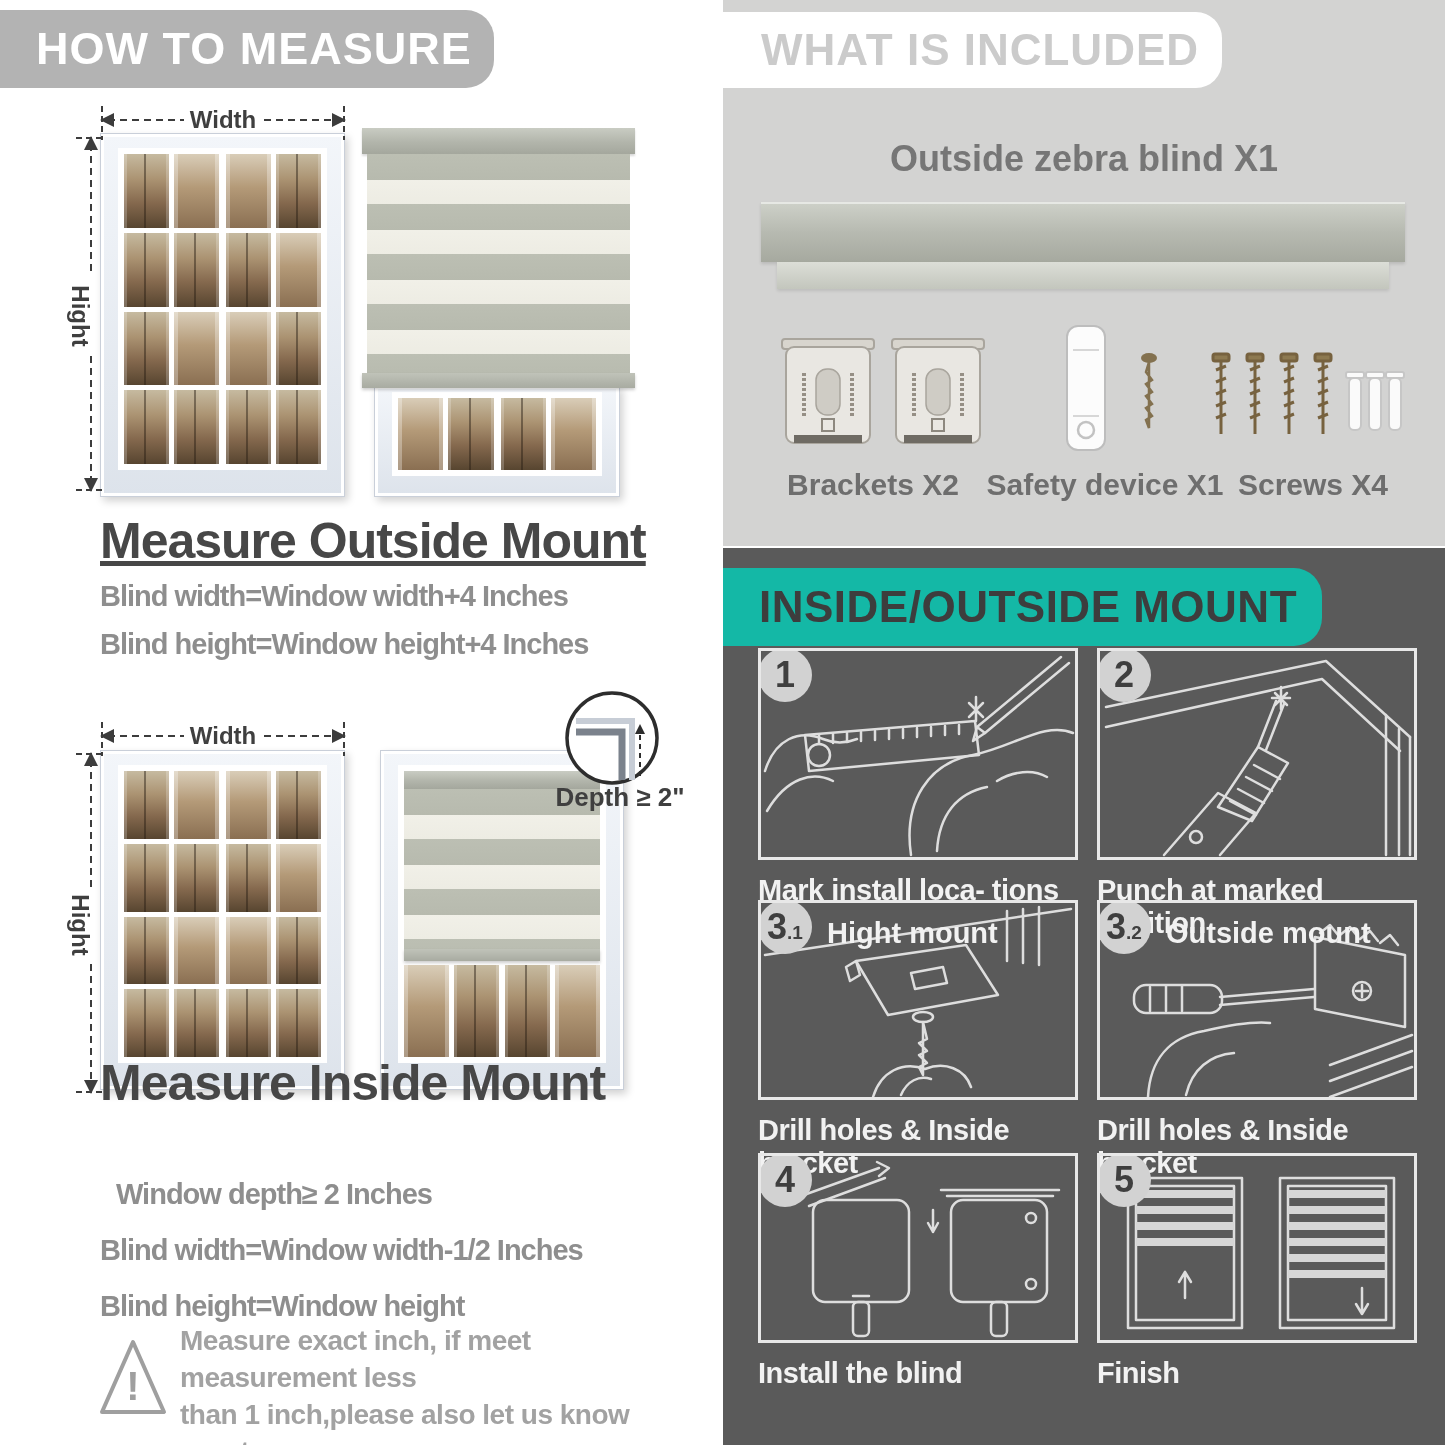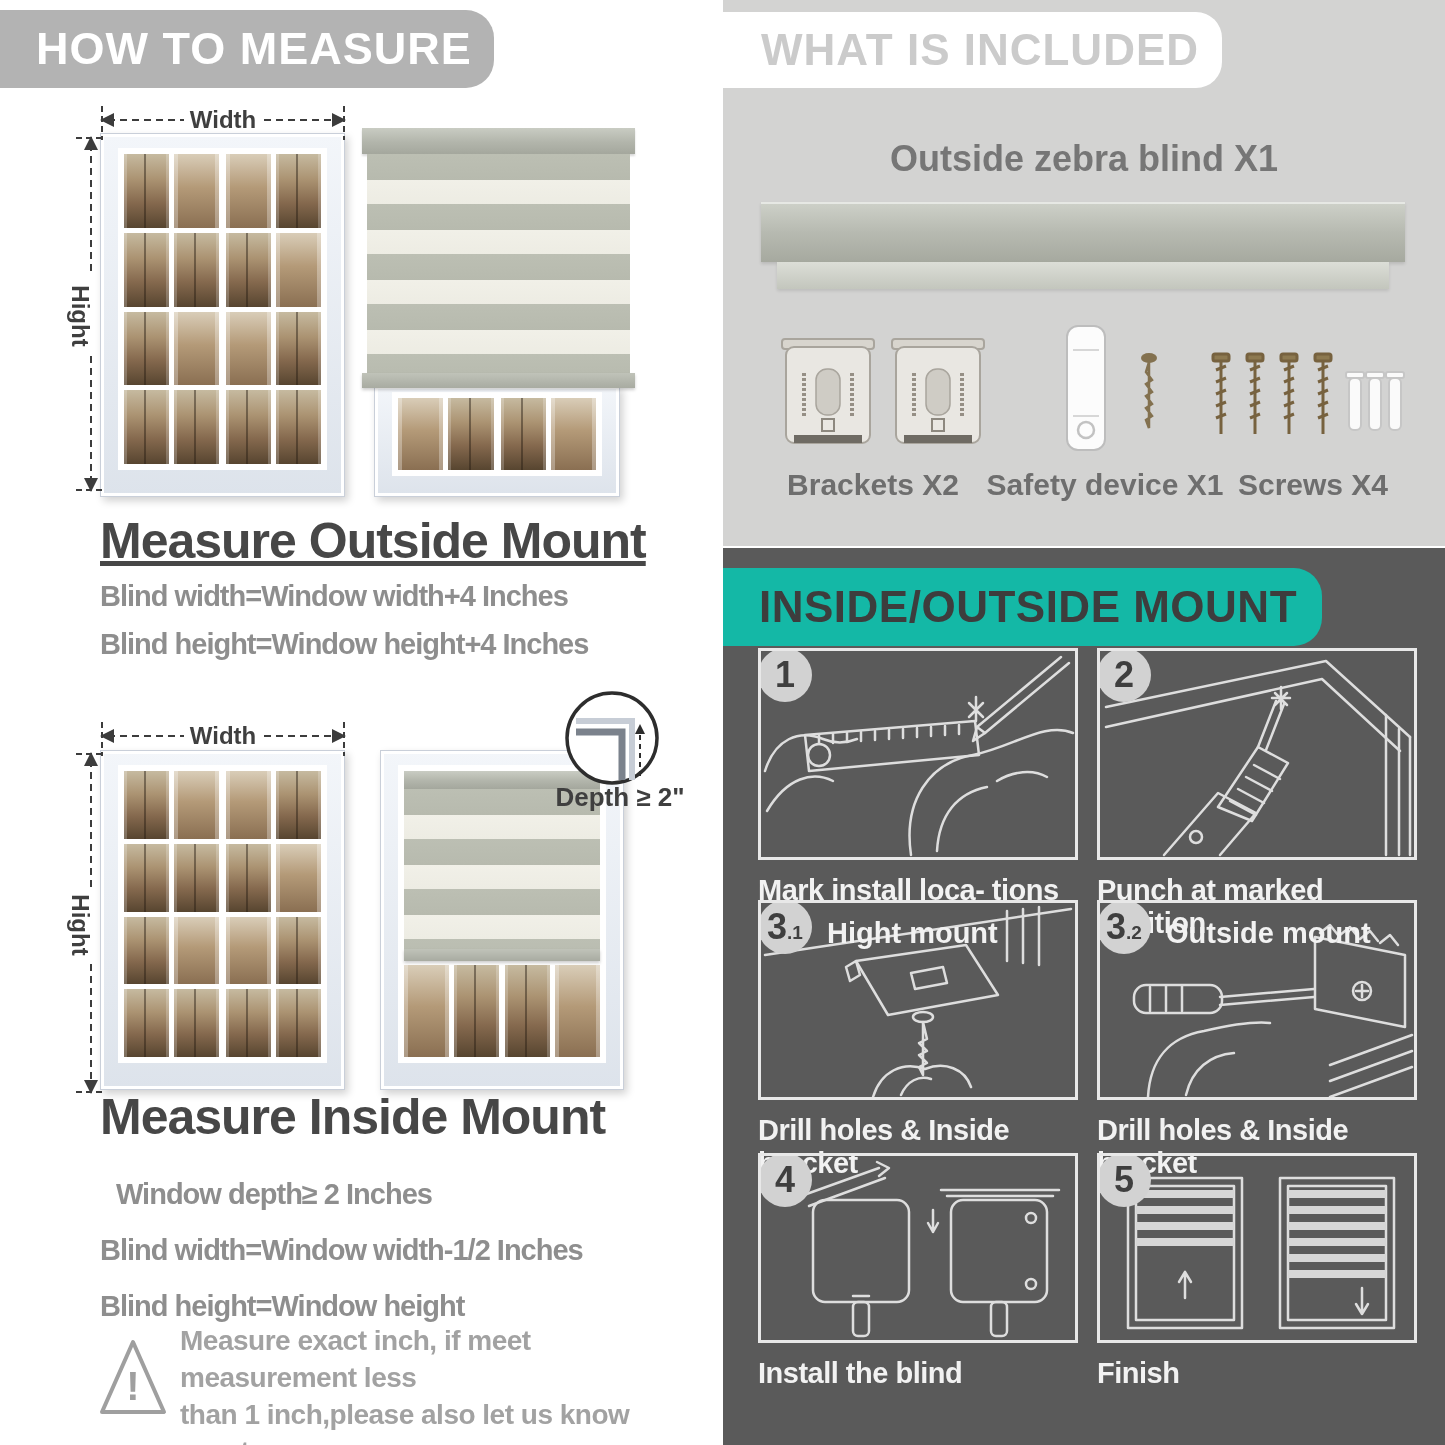--- a/index.html
+++ b/index.html
@@ -210,21 +210,21 @@
 
   <svg class="abs" style="left:560px;top:688px;" width="104" height="104">
     <circle cx="52" cy="50" r="45" fill="#ffffff" stroke="#2d2d2d" stroke-width="3.5"></circle>
     <path d="M16 44 L62 44 L62 92" stroke="#7b828c" stroke-width="7" fill="none"></path>
     <path d="M16 33 L72 33 L72 92" stroke="#c7cdd6" stroke-width="6" fill="none"></path>
     <line x1="80" y1="38" x2="80" y2="88" stroke="#2d2d2d" stroke-width="2" stroke-dasharray="5 4"></line>
     <polygon points="80,36 75,46 85,46" fill="#2d2d2d"></polygon>
   </svg>
   <div class="abs depth-label" style="left:545px;top:782px;width:150px;">Depth ≥ 2"</div>
 
-  <div class="abs heading" style="left:100px;top:1088px;">Measure Inside Mount</div>
+  <div class="abs heading" style="left:100px;top:1054px;">Measure Inside Mount</div>
   <div class="abs bodyline" style="left:100px;top:1178px;margin-left:16px;">Window depth≥ 2 Inches</div>
   <div class="abs bodyline" style="left:100px;top:1234px;">Blind width=Window width-1/2 Inches</div>
   <div class="abs bodyline" style="left:100px;top:1290px;">Blind height=Window height</div>
 
   <svg class="abs" style="left:98px;top:1336px;" width="70" height="86">
     <path d="M35 6 L66 76 L4 76 Z" fill="none" stroke="#9f9f9f" stroke-width="4" stroke-linejoin="round"></path>
     <text x="35" y="64" text-anchor="middle" font-size="40" font-weight="bold" fill="#9f9f9f">!</text>
   </svg>
   <div class="abs warn-text" style="left:180px;top:1322px;width:480px;">
     <div>Measure exact inch, if meet measurement less</div>

